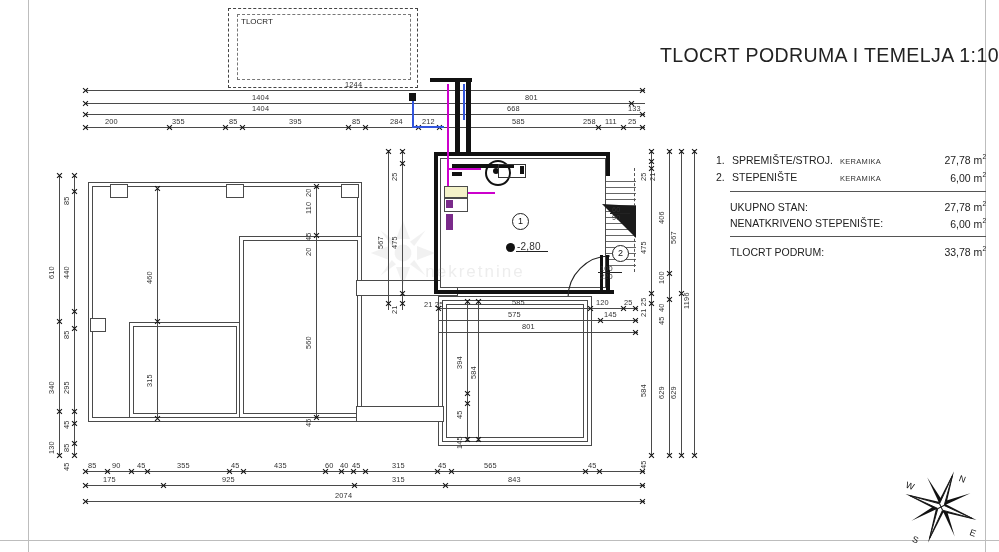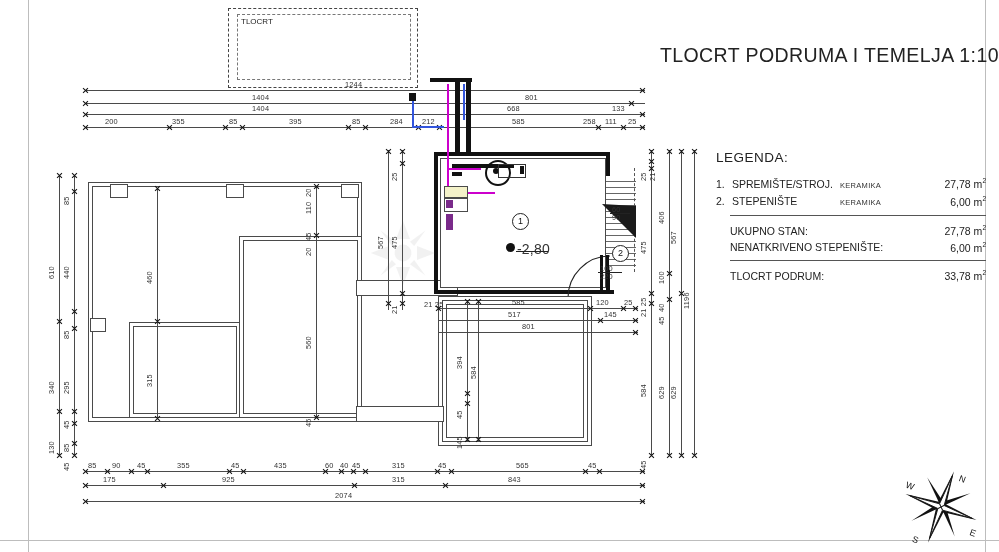--- a/index.html
+++ b/index.html
@@ -23,21 +23,21 @@
   .lg-rule{height:1px;background:#555;margin:6px 0 5px 14px;}
   .lg-blk{margin-left:14px;}
   .lg-blk .lg-row{justify-content:space-between;}
   .lg-blk .lg-lbl{white-space:nowrap;}
   sup{font-size:6.5px;vertical-align:super;}
   
   .dim{position:absolute;font-size:7.4px;color:#333;white-space:nowrap;
        letter-spacing:.2px;}
   .dimv{position:absolute;font-size:7.4px;color:#333;white-space:nowrap;
         transform-origin:left bottom;transform:rotate(-90deg);letter-spacing:.2px;}
-  .dim9{font-size:14px;}
+  .dim9{font-size:10px;}
   
   .hl{position:absolute;height:1px;background:#4a4a4a;}
   .vl{position:absolute;width:1px;background:#4a4a4a;}
   .tick{position:absolute;width:7px;height:7px;background:transparent;}
   .tick:before{content:"";position:absolute;left:0;top:3px;width:7px;height:1px;
       background:#111;transform:rotate(45deg);}
   .tick:after{content:"";position:absolute;left:0;top:3px;width:7px;height:1px;
       background:#111;transform:rotate(-45deg);}
   
   .wall{position:absolute;background:#111;}
@@ -77,21 +77,20 @@
 
 <div id="sheet">
 
   <div id="frame-l"></div>
   <div id="frame-r"></div>
   <div id="frame-b"></div>
 
   <div class="abs" id="title-main">TLOCRT PODRUMA I TEMELJA 1:100</div>
 
   <div id="legend" class="abs">
-    <div id="legend-title">LEGENDA:</div>
 
     <div class="lg-row">
       <span class="lg-no">1.</span>
       <span class="lg-name">SPREMIŠTE/STROJ.</span>
       <span class="lg-mat">KERAMIKA</span>
       <span class="lg-area"><span>27,78 m</span><sup>2</sup></span>
     </div>
     <div class="lg-row">
       <span class="lg-no">2.</span>
       <span class="lg-name">STEPENIŠTE</span>
@@ -129,21 +128,21 @@
   <div class="hl" style="left:85px;top:90px;width:560px;"></div>
   <div class="dim" style="left:345px;top:80px;">1244</div>
 
   <div class="hl" style="left:85px;top:103px;width:560px;"></div>
   <div class="dim" style="left:252px;top:93px;">1404</div>
   <div class="dim" style="left:525px;top:93px;">801</div>
 
   <div class="hl" style="left:85px;top:114px;width:560px;"></div>
   <div class="dim" style="left:252px;top:104px;">1404</div>
   <div class="dim" style="left:507px;top:104px;">668</div>
-  <div class="dim" style="left:612px;top:104px;">133</div>
+  <div class="dim" style="left:628px;top:104px;">133</div>
 
   <div class="hl" style="left:85px;top:127px;width:560px;"></div>
   <div class="dim" style="left:105px;top:117px;">200</div>
   <div class="dim" style="left:172px;top:117px;">355</div>
   <div class="dim" style="left:229px;top:117px;">85</div>
   <div class="dim" style="left:289px;top:117px;">395</div>
   <div class="dim" style="left:352px;top:117px;">85</div>
   <div class="dim" style="left:390px;top:117px;">284</div>
   <div class="dim" style="left:422px;top:117px;">212</div>
   <div class="dim" style="left:512px;top:117px;">585</div>
@@ -254,20 +253,21 @@
       <path d="M50 4 L60 30 L40 30 Z"></path>
       <path d="M96 50 L70 60 L70 40 Z"></path>
       <path d="M50 96 L40 70 L60 70 Z"></path>
       <path d="M4 50 L30 40 L30 60 Z"></path>
       <path d="M82 18 L66 40 L60 34 Z"></path>
       <path d="M18 18 L40 34 L34 40 Z"></path>
       <path d="M82 82 L60 66 L66 60 Z"></path>
       <path d="M18 82 L34 60 L40 66 Z"></path>
     </g>
   </svg>
+  <div id="wm2">nekretnine</div>
 
   <div class="vl" style="left:59px;top:175px;height:280px;"></div>
   <div class="vl" style="left:74px;top:175px;height:280px;"></div>
 
   <div class="dimv" style="left:56px;top:270px;">610</div>
   <div class="dimv" style="left:56px;top:385px;">340</div>
   <div class="dimv" style="left:56px;top:445px;">130</div>
 
   <div class="dimv" style="left:71px;top:196px;">85</div>
   <div class="dimv" style="left:71px;top:270px;">440</div>
@@ -334,21 +334,21 @@
   <div class="tick" style="left:464px;top:436px;"></div>
   <div class="tick" style="left:475px;top:298px;"></div>
   <div class="tick" style="left:475px;top:436px;"></div>
 
   <div class="hl" style="left:438px;top:308px;width:200px;"></div>
   <div class="dim" style="left:512px;top:298px;">585</div>
   <div class="dim" style="left:596px;top:298px;">120</div>
   <div class="dim" style="left:624px;top:298px;">25</div>
 
   <div class="hl" style="left:438px;top:320px;width:200px;"></div>
-  <div class="dim" style="left:508px;top:310px;">517</div>
+  <div class="dim" style="left:508px;top:310px;">575</div>
   <div class="dim" style="left:604px;top:310px;">145</div>
 
   <div class="hl" style="left:438px;top:332px;width:200px;"></div>
   <div class="dim" style="left:522px;top:322px;">801</div>
 
   <div class="tick" style="left:435px;top:305px;"></div>
   <div class="tick" style="left:587px;top:305px;"></div>
   <div class="tick" style="left:620px;top:305px;"></div>
   <div class="tick" style="left:632px;top:305px;"></div>
   <div class="tick" style="left:597px;top:317px;"></div>
@@ -399,21 +399,21 @@
   <div class="dim" style="left:112px;top:461px;">90</div>
   <div class="dim" style="left:137px;top:461px;">45</div>
   <div class="dim" style="left:177px;top:461px;">355</div>
   <div class="dim" style="left:231px;top:461px;">45</div>
   <div class="dim" style="left:274px;top:461px;">435</div>
   <div class="dim" style="left:325px;top:461px;">60</div>
   <div class="dim" style="left:340px;top:461px;">40</div>
   <div class="dim" style="left:352px;top:461px;">45</div>
   <div class="dim" style="left:392px;top:461px;">315</div>
   <div class="dim" style="left:438px;top:461px;">45</div>
-  <div class="dim" style="left:516px;top:461px;text-align:right;">565</div>
+  <div class="dim" style="left:484px;top:461px;text-align:right;">565</div>
   <div class="dim" style="left:588px;top:461px;">45</div>
 
   <div class="hl" style="left:85px;top:485px;width:560px;"></div>
   <div class="dim" style="left:103px;top:475px;">175</div>
   <div class="dim" style="left:222px;top:475px;">925</div>
   <div class="dim" style="left:392px;top:475px;">315</div>
   <div class="dim" style="left:508px;top:475px;">843</div>
 
   <div class="hl" style="left:85px;top:501px;width:560px;"></div>
   <div class="dim" style="left:335px;top:491px;">2074</div>

